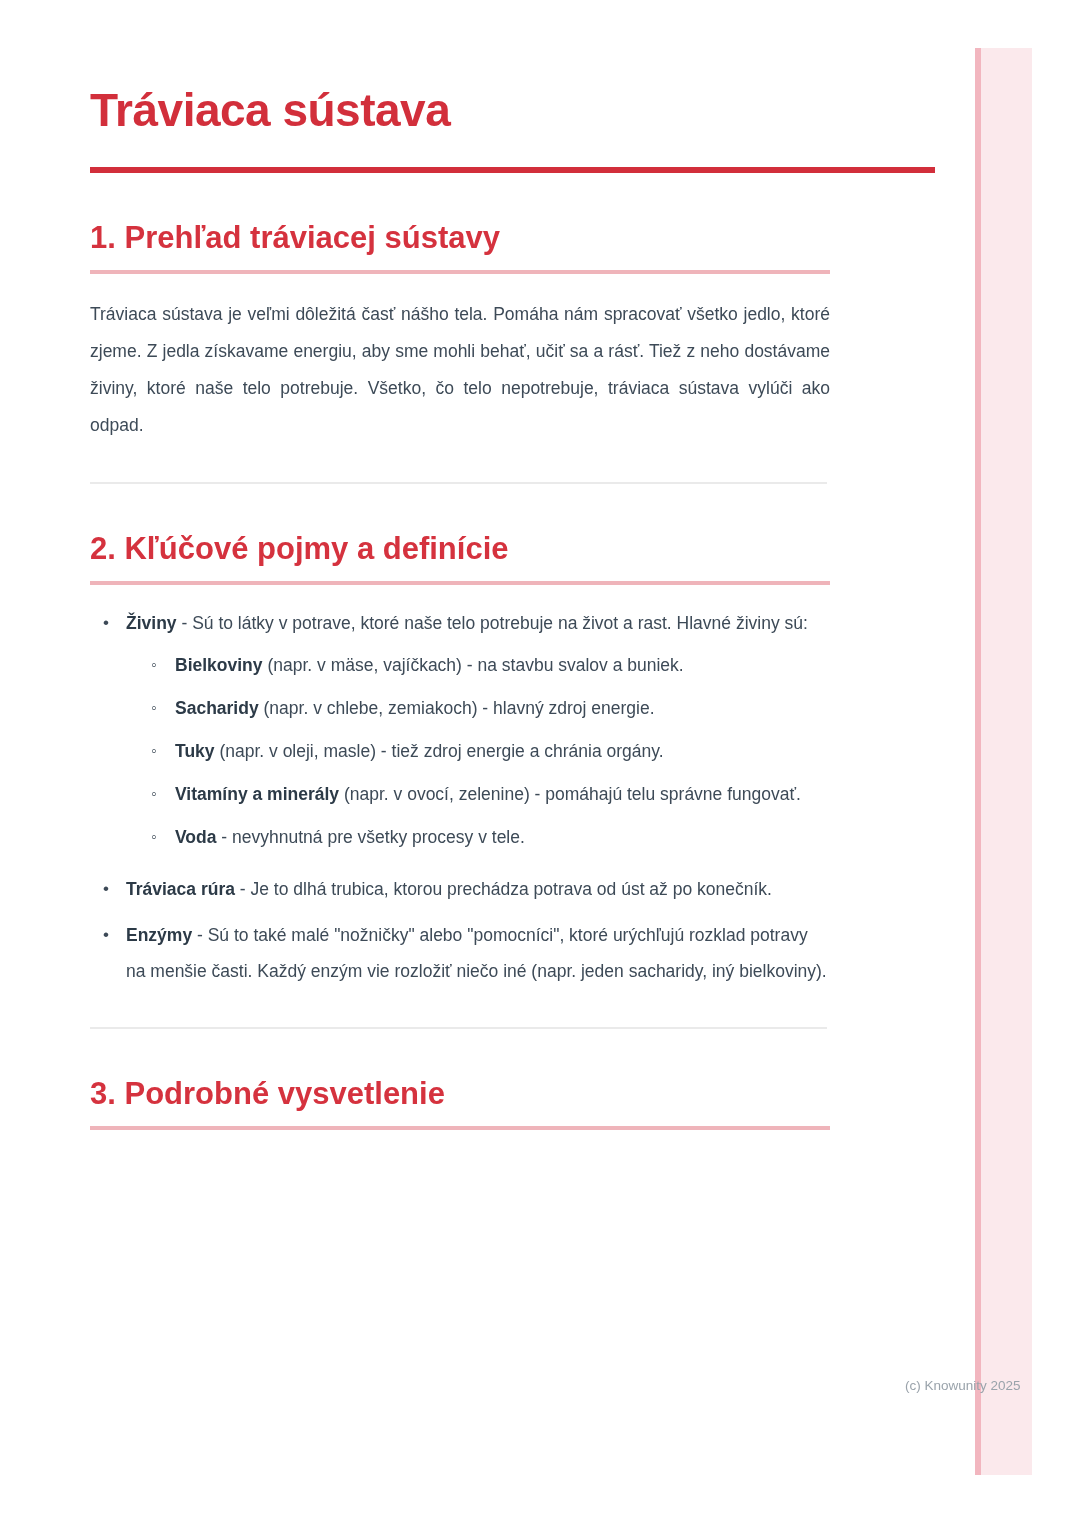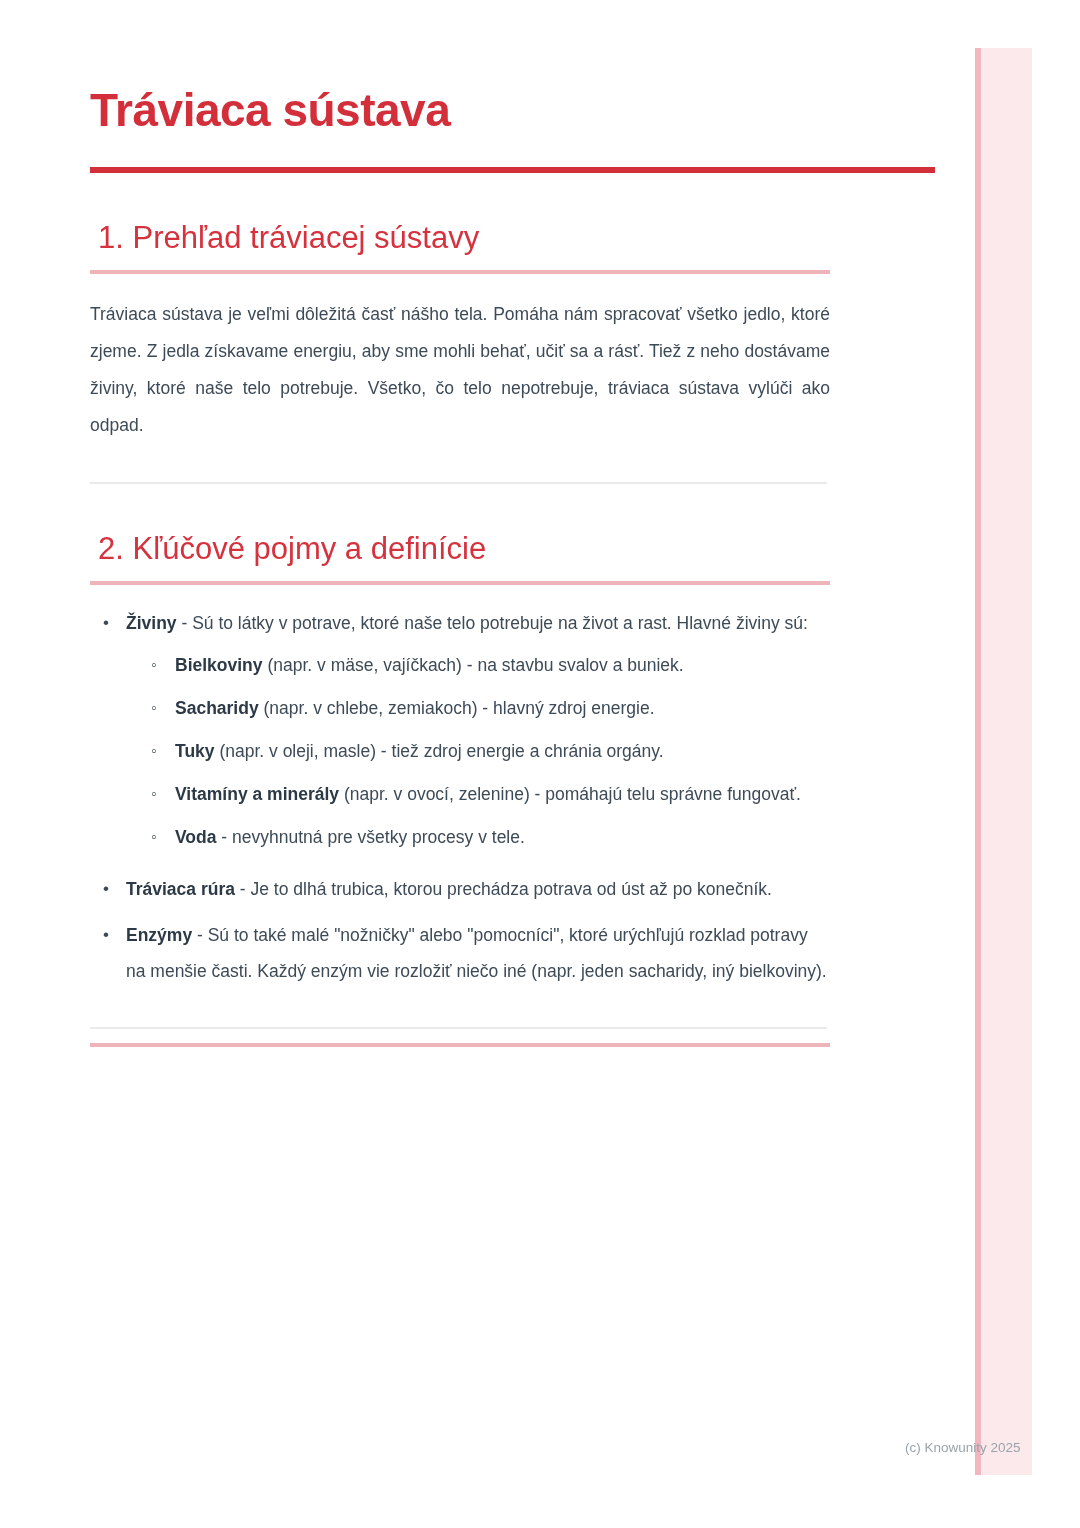--- a/index.html
+++ b/index.html
@@ -40,24 +40,24 @@
     line-height: 1.15;
   }
   .title-rule {
     width: 845px; height: 6px;
     background: #d22f3b;
     margin-top: 30px;
     border: none;
   }
 
   .section-heading {
-    margin: 8px;
+    margin: 0;
     margin-top: 46px;
     font-size: 31px;
-    font-weight: 400;
+    font-weight: 700;
     color: #d5323e;
     line-height: 1.2;
     width: 740px;
   }
   .heading-rule {
     width: 740px; height: 4px;
     background: #efb4ba;
     margin-top: 14px;
     border: none;
   }
@@ -119,21 +119,21 @@
     color: #3d4a57;
     font-size: 16px;
   }
   .term {
     font-weight: 700;
     color: #2c3a47;
   }
 
   .copyright {
     position: absolute;
-    top: 1440px;
+    top: 1378px;
     left: 905px;
     width: 110px;
     font-size: 13.5px;
     color: #9aa3ab;
     z-index: 3;
     white-space: nowrap;
   }
 </style>
 </head>
 <body>
@@ -181,19 +181,20 @@
       <li>
         <span class="term">Tráviaca rúra</span><span> - Je to dlhá trubica, ktorou prechádza potrava od úst až po konečník.</span>
       </li>
       <li>
         <span class="term">Enzýmy</span><span> - Sú to také malé "nožničky" alebo "pomocníci", ktoré urýchľujú rozklad potravy na menšie časti. Každý enzým vie rozložiť niečo iné (napr. jeden sacharidy, iný bielkoviny).</span>
       </li>
     </ul>
 
     <div class="section-divider"></div>
 
+    <h2 class="section-heading">3. Podrobné vysvetlenie</h2>
     <div class="heading-rule"></div>
 
   </div>
 
   <div class="copyright">(c) Knowunity 2025</div>
 
 </div>
 
 </body></html>

